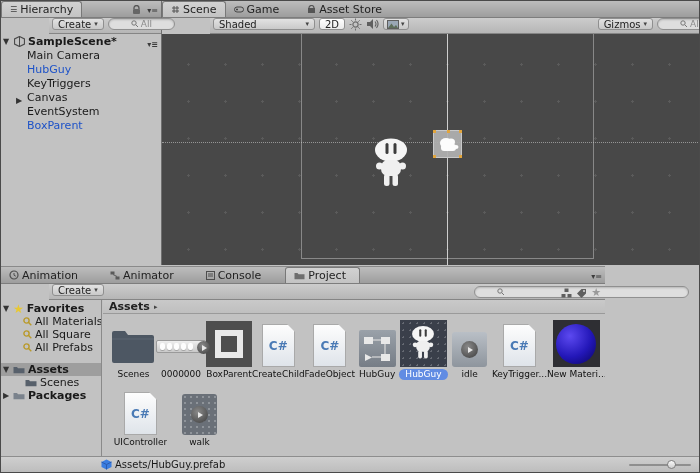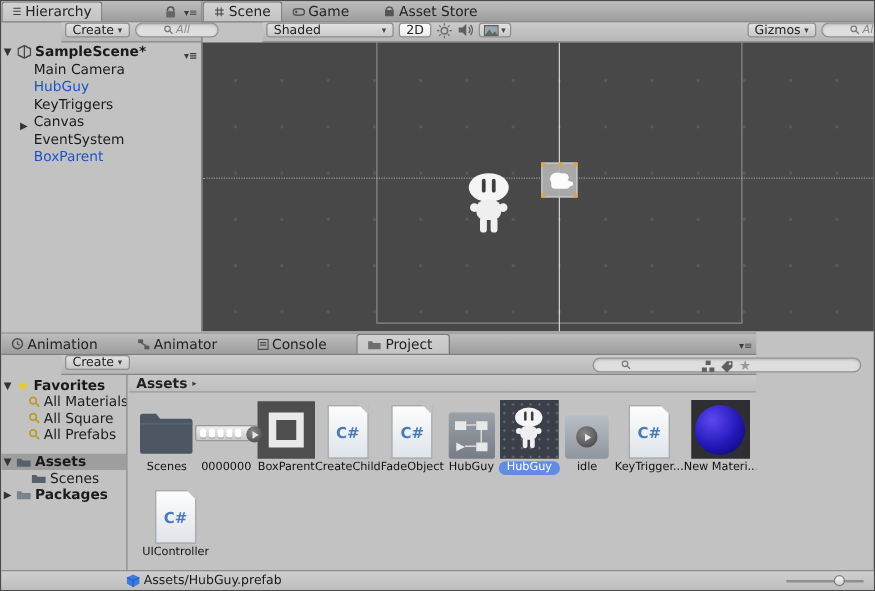--- a/index.html
+++ b/index.html
@@ -7,21 +7,21 @@
   body { font-family:"DejaVu Sans","Liberation Sans",sans-serif; font-size:11px; color:#1a1a1a; background:#c2c2c2; }
   #root { position:relative; width:700px; height:473px; background:#c2c2c2; border:1px solid #4a4a4a; overflow:hidden; }
 
   
   .tabstrip { position:absolute; left:0; right:0; top:0; height:17px; background:linear-gradient(#bdbdbd,#9d9d9d); border-bottom:1px solid #7d7d7d; display:flex; align-items:flex-end; }
   .tab { height:16px; display:flex; align-items:center; gap:3px; padding:0 8px; font-size:11px; color:#222; }
   .tab.active { background:linear-gradient(#d2d2d2,#c3c3c3); border:1px solid #787878; border-bottom:none; border-radius:3px 3px 0 0; }
   .toolbar { position:absolute; left:0; right:0; height:16px; background:linear-gradient(#cccccc,#b6b6b6); border-bottom:1px solid #858585; display:flex; align-items:flex-start; padding:0 3px; gap:4px;margin-left:48px; }
   .btn { display:inline-flex; align-items:center; gap:3px; height:12px; padding:0 5px; background:linear-gradient(#e2e2e2,#c9c9c9); border:1px solid #8f8f8f; border-radius:3px; font-size:10px; color:#222; }
   .caret { font-size:7px; color:#444; }
-  .searchpill { display:flex; align-items:center; gap:2px; height:12px; background:#dedede; border:1px solid #909090; border-radius:7px; padding:0 22px; box-shadow:inset 0 1px 2px rgba(0,0,0,.18);font-style:italic; }
+  .searchpill { display:flex; align-items:center; gap:2px; height:12px; background:#dedede; border:1px solid #909090; border-radius:7px; padding:0 22px; box-shadow:inset 0 1px 2px rgba(0,0,0,.18); }
   .ghost { color:#8a8a8a; font-size:9px; }
   .micon { display:inline-flex; align-items:center; justify-content:center; }
   .menuglyph { font-size:8px; color:#3c3c3c; letter-spacing:0; }
 
   
   #hierarchy { position:absolute; left:0; top:0; width:161px; height:264px; background:#c2c2c2; border-right:1px solid #6f6f6f; }
   #hier-toolbar { top:17px; }
   #hier-tree { position:absolute; top:33px; left:0; right:0; bottom:0; }
   .hrow { position:relative; height:14px; line-height:14px; padding-left:26px; font-size:11px; white-space:nowrap; }
   .hrow.scene-root { padding-left:14px; font-weight:bold; height:15px; line-height:15px; }
@@ -512,20 +512,28 @@
         </div>
         <div class="arow" style="margin-top:7px;">
           <div class="acell">
             <div class="aicon">
                 <div class="i-script">
                   <span class="cs">C#</span>
                 </div>
               </div>
             <div class="aname">UIController</div>
           </div>
+          <div class="acell">
+            <div class="aicon">
+                <div class="i-anim dark">
+                  <span class="playcirc" style="width:17px;height:17px;"></span>
+                </div>
+              </div>
+            <div class="aname">walk</div>
+          </div>
         </div>
       </div>
     </div>
   </div>
 
   <div id="statusbar">
     <span id="status-path">
       <svg width="11" height="11">
           <polygon points="5.5,0.5 10.5,3 10.5,8 5.5,10.5 0.5,8 0.5,3" fill="#3a7de0"></polygon>
           <polyline points="0.5,3 5.5,5.5 10.5,3" fill="none" stroke="#2a5cb0" stroke-width="1"></polyline>

